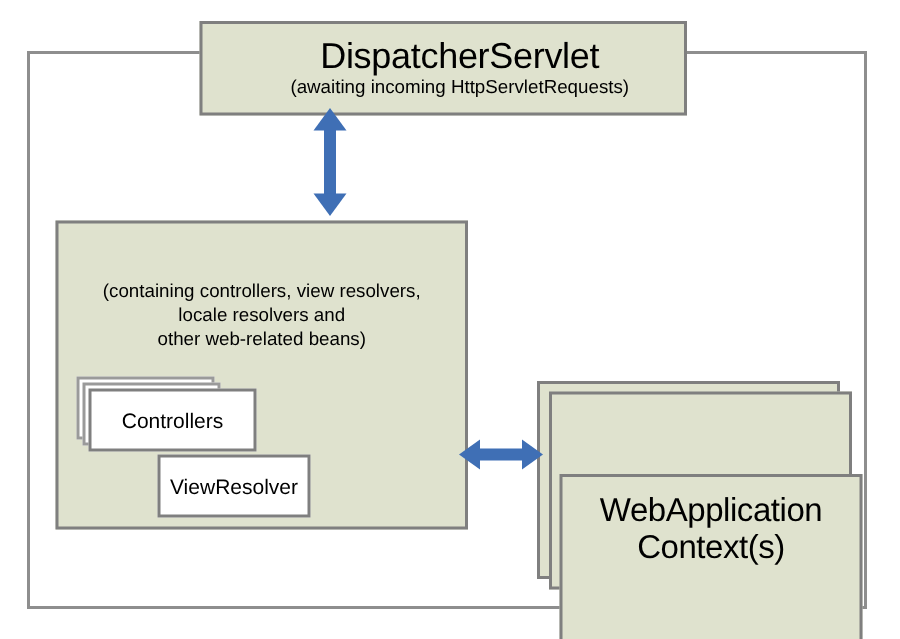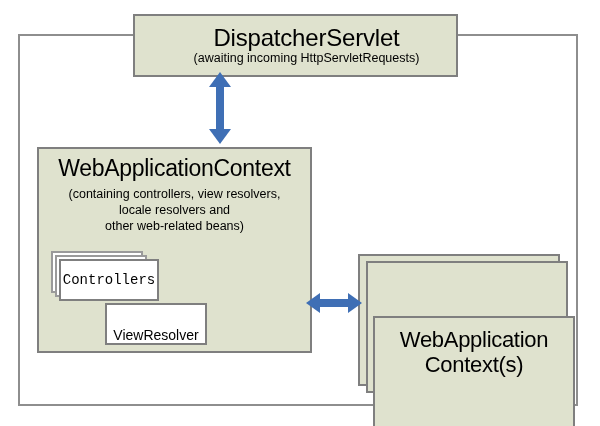--- a/index.html
+++ b/index.html
@@ -102,36 +102,34 @@
   
   .ctrl-shadow {
     position: absolute;
     background: #ffffff;
     border: 2px solid #9a9a9a;
     box-sizing: border-box;
   }
   #ctrl-s2 { left: 51px;  top: 251px; width: 92px; height: 42px; }
   #ctrl-s1 { left: 55px;  top: 255px; width: 92px; height: 42px; }
   #ctrl-front {
-    left: 59px; top: 259px; width: 100px; height: 42px;
+    left: 59px; top: 259px; width: 112px; height: 42px;
     font-size: 14px;
     z-index: 4;
-    font-family: Liberation Mono, monospace;
   }
 
   #handler-box {
     left: 168px; top: 245px; width: 115px; height: 47px;
     font-size: 14px;
     z-index: 3;
   }
   #viewres-box {
     left: 105px; top: 303px; width: 102px; height: 42px;
     font-size: 14px;
     z-index: 5;
-    align-items: flex-end;
   }
 
   
   #stack-b3 { left: 358px; top: 254px; width: 202px; height: 132px; }
   #stack-b2 { left: 366px; top: 261px; width: 202px; height: 132px; }
   #stack-b1 {
     left: 373px; top: 268px; width: 202px; height: 132px;
     z-index: 3;
     margin-top: 48px;
   }
@@ -173,21 +171,20 @@
 
   <svg class="arrow" id="arrow-vertical" width="30" height="72">
     <g fill="#3f6fb5">
       <rect x="11" y="10" width="8" height="52"></rect>
       <polygon points="15,0 26,15 4,15"></polygon>
       <polygon points="15,72 26,57 4,57"></polygon>
     </g>
   </svg>
 
   <div class="sage-box" id="wac-box">
-    <div id="wac-title">WebApplicationContext</div>
     <div id="wac-sub">
       <div>(containing controllers, view resolvers,</div>
       <div>locale resolvers and</div>
       <div>other web-related beans)</div>
     </div>
   </div>
 
   <div class="ctrl-shadow" id="ctrl-s2"></div>
   <div class="ctrl-shadow" id="ctrl-s1"></div>
   <div class="white-box" id="ctrl-front">

